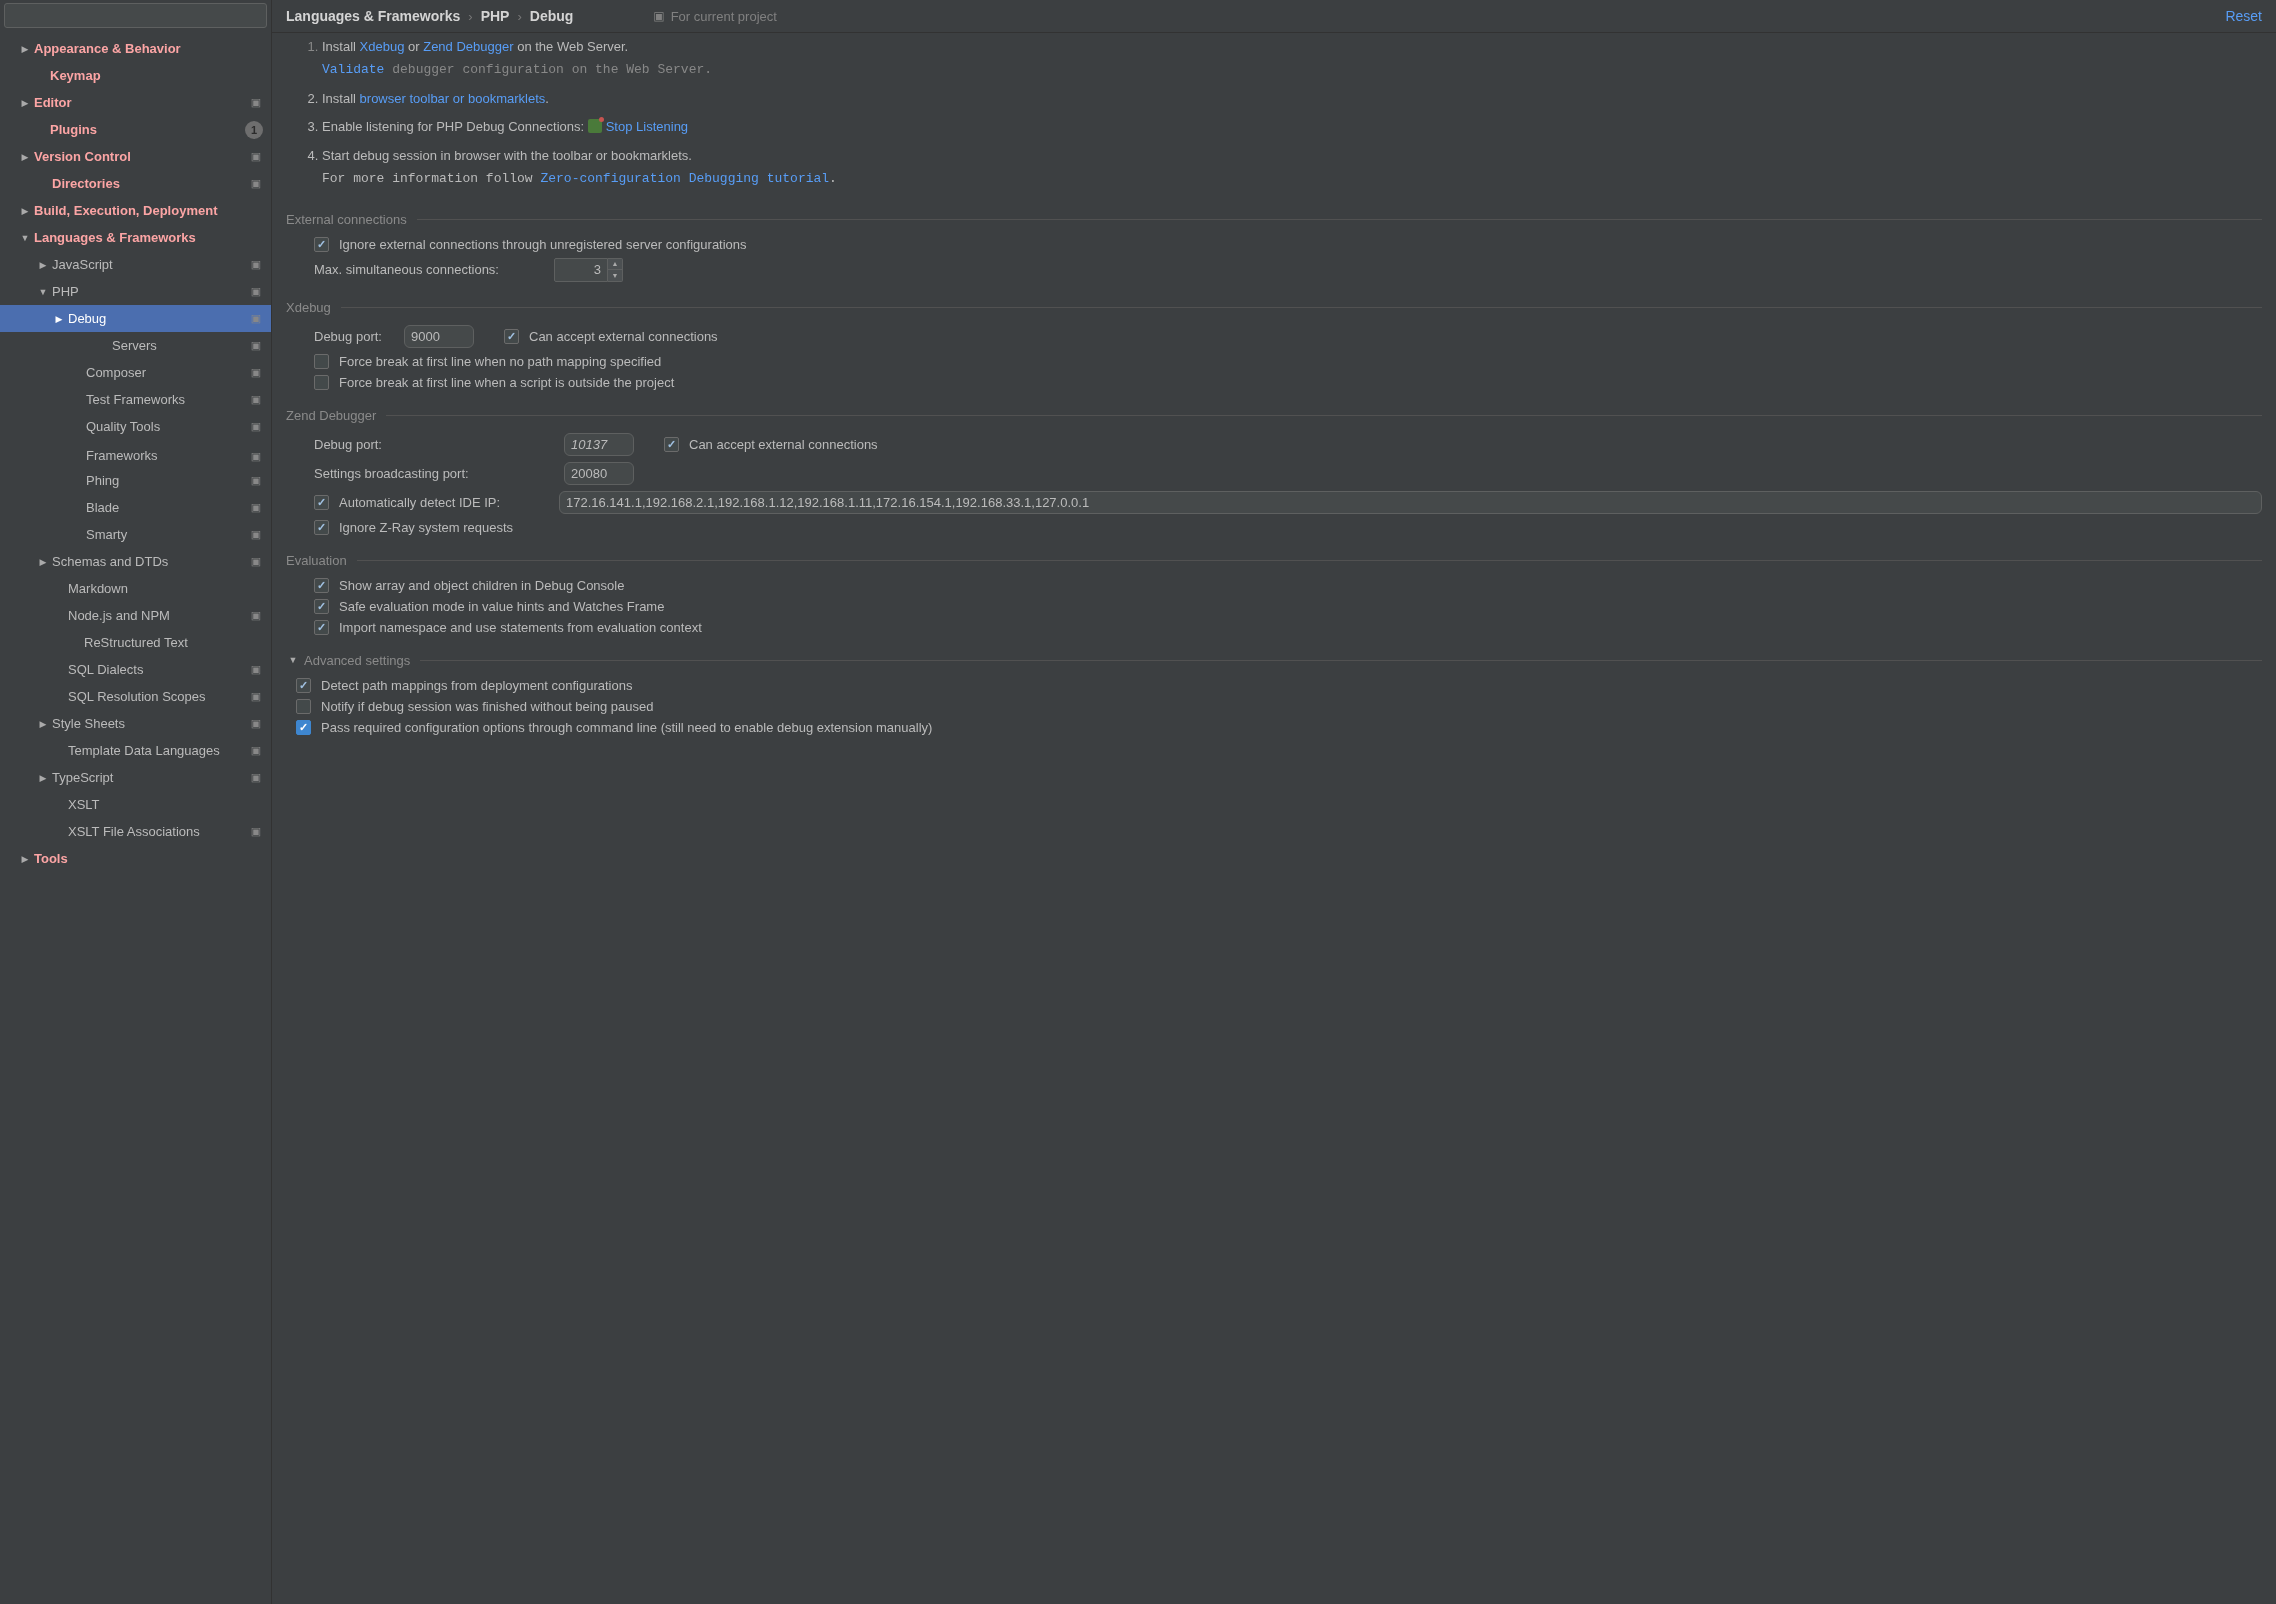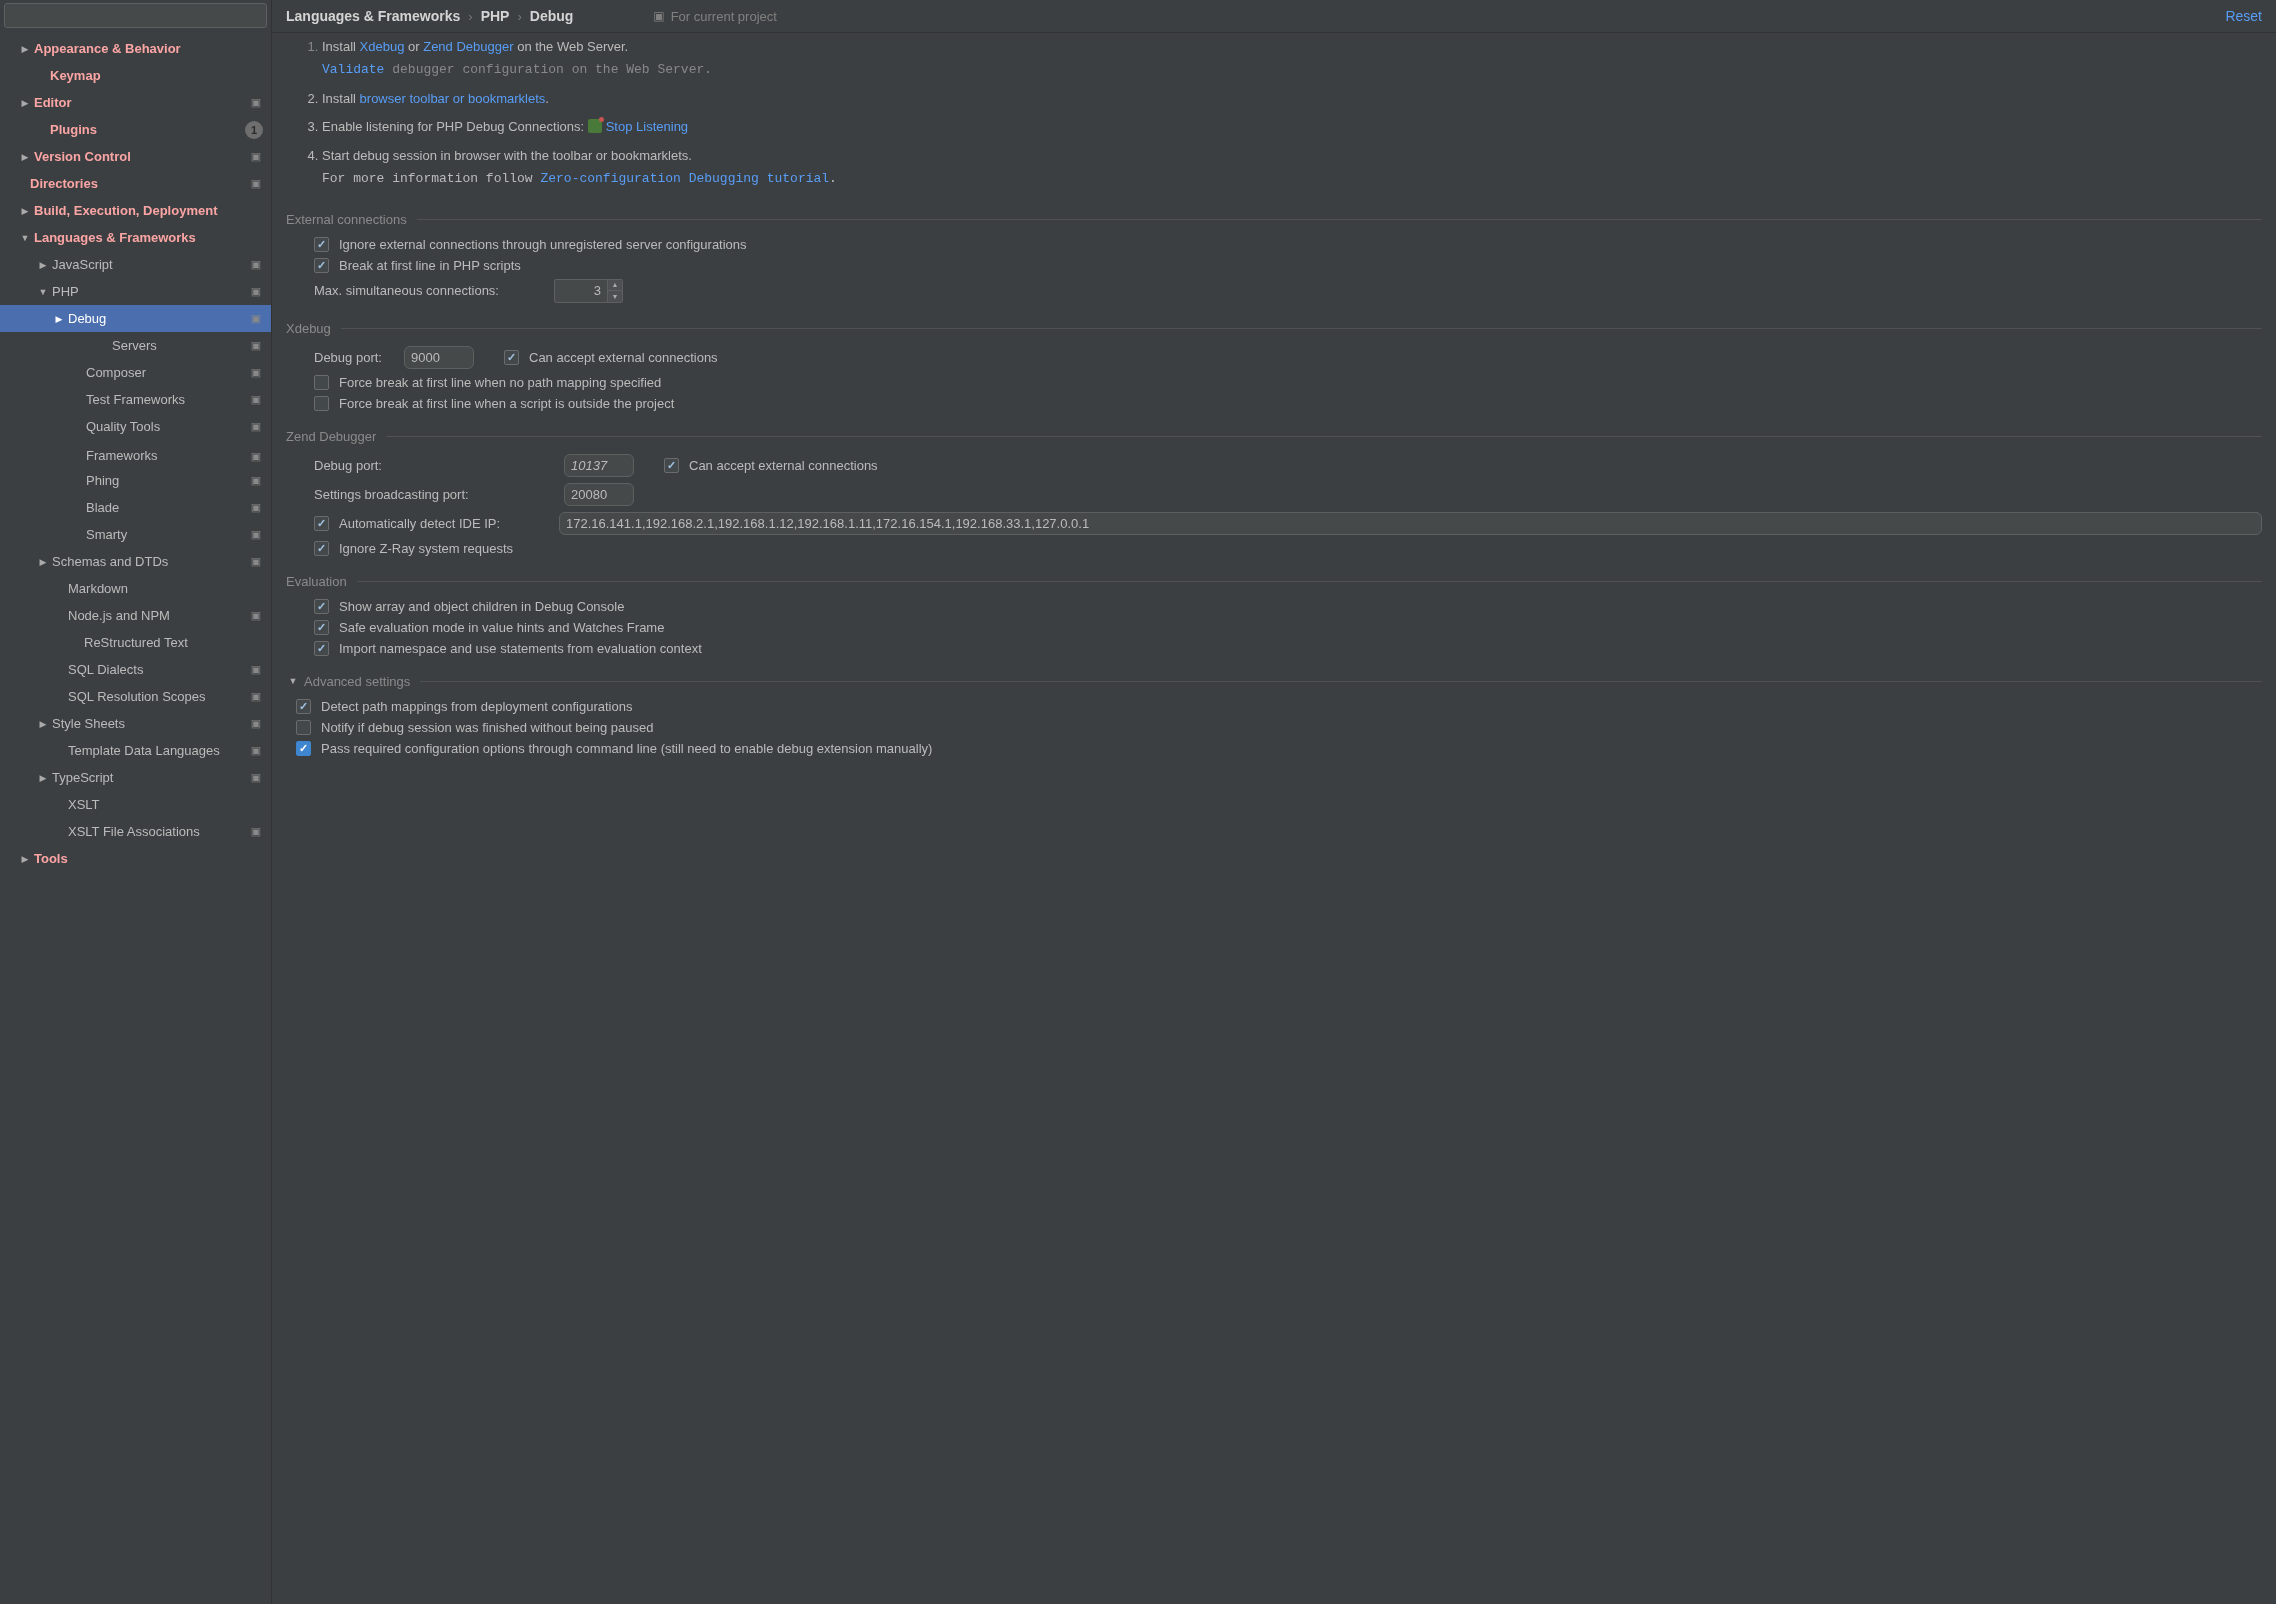--- a/index.html
+++ b/index.html
@@ -173,21 +173,21 @@
         <div class="tree-item bold" style="padding-left: 34px;">
           <span class="arrow"></span>
           <span class="label">Plugins</span>
           <span class="badge">1</span>
         </div>
         <div class="tree-item bold" style="padding-left: 18px;">
           <span class="arrow">▶</span>
           <span class="label">Version Control</span>
           <span class="marker-icon">▣</span>
         </div>
-        <div class="tree-item bold" style="padding-left: 14px;">
+        <div class="tree-item bold" style="padding-left: 36px;">
           <span class="arrow"></span>
           <span class="label">Directories</span>
           <span class="marker-icon">▣</span>
         </div>
         <div class="tree-item bold" style="padding-left: 18px;">
           <span class="arrow">▶</span>
           <span class="label">Build, Execution, Deployment</span>
         </div>
         <div class="tree-item bold" style="padding-left: 18px;">
           <span class="arrow">▼</span>
@@ -345,24 +345,20 @@
         <div class="section-title">
             <span>External connections</span>
             <span class="line"></span>
           </div>
         <div class="form-body">
           <div class="row">
               <span class="checkbox checked"></span>
               <span class="label-col">Ignore external connections through unregistered server configurations</span>
             </div>
           <div class="row">
-              <span class="checkbox checked"></span>
-              <span class="label-col">Break at first line in PHP scripts</span>
-            </div>
-          <div class="row">
             <span class="label-col lbl-140">Max. simultaneous connections:</span>
             <div class="spinner-wrap">
               <input type="text" class="field" style="width: 54px; text-align: right; border-radius: 2px 0px 0px 2px;" value="3">
               <div class="spinner-btns">
                   <span>▲</span>
                   <span>▼</span>
                 </div>
             </div>
           </div>
         </div>

